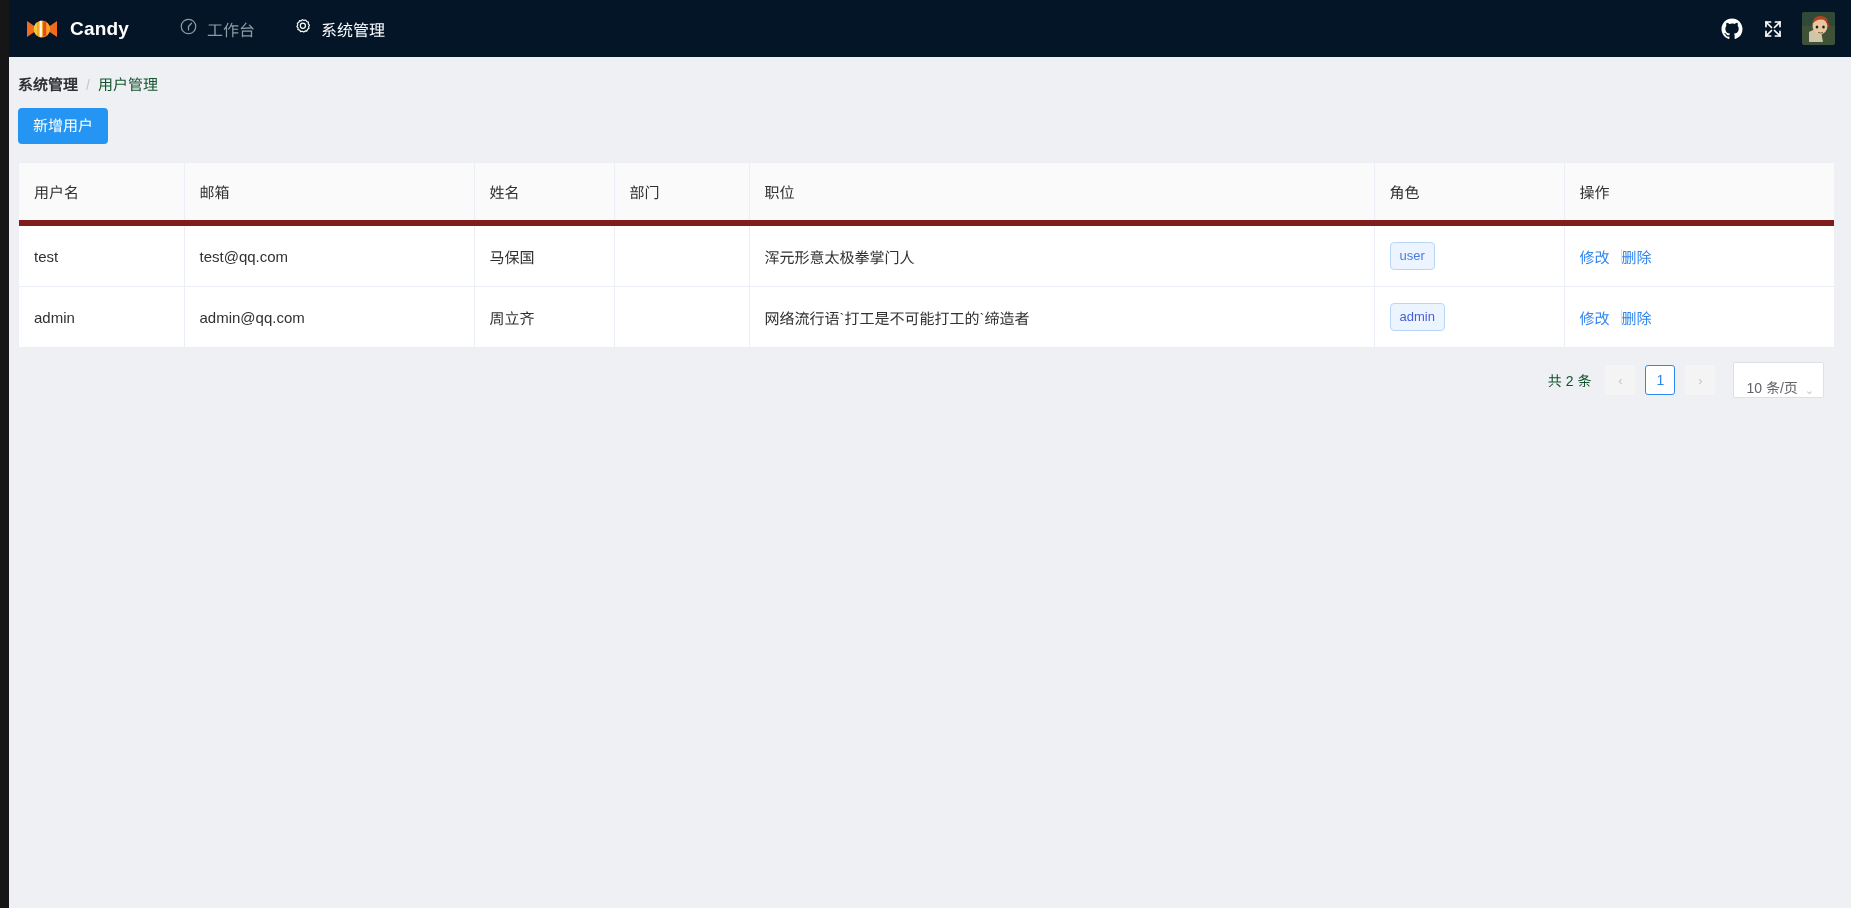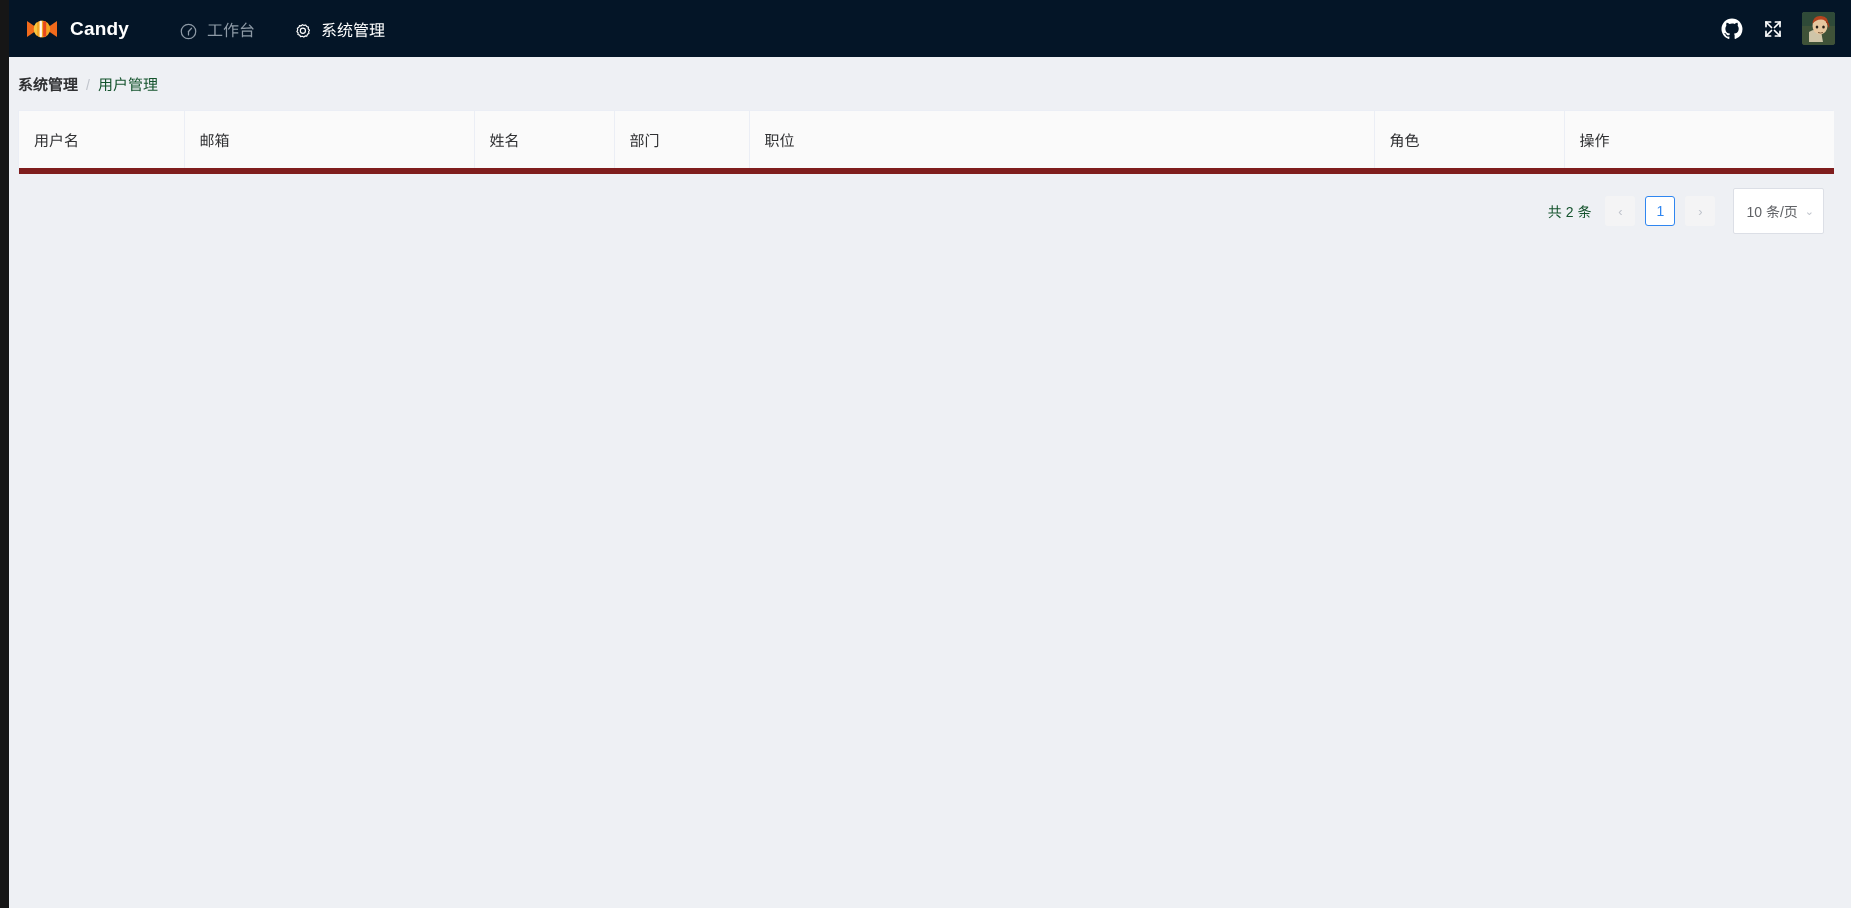--- a/index.html
+++ b/index.html
@@ -47,21 +47,21 @@
   .brand-name {
     color: #ffffff;
     font-size: 19px;
     font-weight: bold;
     letter-spacing: .2px;
     line-height: 1;
   }
   .nav-items { display: flex; align-items: center; gap: 10px; }
   .nav-item {
     display: flex;
-    align-items: flex-end;
+    align-items: flex-start;
     gap: 9px;
     padding: 8px 14px;
     font-size: 16px;
     color: #8e9aa6;
     cursor: pointer;
     border-radius: 3px;
     white-space: nowrap;
   }
   .nav-item.active { color: #ffffff; }
   .nav-item .nav-ico { width: 19px; height: 19px; display: block; flex: 0 0 19px; }
@@ -224,28 +224,28 @@
     border-radius: 3px;
     color: #2f86f0;
     font-size: 14px;
     display: flex;
     align-items: center;
     justify-content: center;
     cursor: pointer;
     font-family: inherit;
   }
   .pg-size {
-    height: 46px;
+    height: 36px;
     background: #ffffff;
     border: 1px solid #dcdfe6;
     border-radius: 2px;
     color: #606266;
     font-size: 14px;
     display: flex;
-    align-items: center;
+    align-items: flex-end;
     gap: 7px;
     padding: 0 9px 0 12px;
     cursor: pointer;
     margin-left: 8px;
     white-space: nowrap;
   }
   .pg-size .caret { color: #c0c4cc; font-size: 11px; display: block; }
   .arrow-glyph { font-size: 13px; line-height: 1; }
 </style>
 </head>
@@ -330,20 +330,23 @@
         </span>
       </div>
     </div>
 
     <div class="breadcrumb">
       <span class="crumb-strong">系统管理</span>
       <span class="crumb-sep">/</span>
       <span class="crumb-muted">用户管理</span>
     </div>
 
+    <div class="toolbar">
+      <button class="btn-primary">新增用户</button>
+    </div>
 
     <div class="table-wrap">
       <table class="data-table">
         <colgroup>
           <col class="col-username">
             <col class="col-email">
             <col class="col-name">
           <col class="col-dept">
             <col class="col-position">
             <col class="col-role">
@@ -354,20 +357,54 @@
             <th>用户名</th>
             <th>邮箱</th>
             <th>姓名</th>
             <th>部门</th>
             <th>职位</th>
             <th>角色</th>
             <th>操作</th>
           </tr>
         </thead>
         <tbody>
+          <tr>
+            <td>test</td>
+            <td>test@qq.com</td>
+            <td>马保国</td>
+            <td></td>
+            <td>浑元形意太极拳掌门人</td>
+            <td>
+              <span class="tag">user</span>
+            </td>
+            <td>
+              <span class="actions">
+                <a class="link-btn">修改</a>
+                <span class="act-divider"></span>
+                <a class="link-btn">删除</a>
+              </span>
+            </td>
+          </tr>
+          <tr>
+            <td>admin</td>
+            <td>admin@qq.com</td>
+            <td>周立齐</td>
+            <td></td>
+            <td>网络流行语`打工是不可能打工的`缔造者</td>
+            <td>
+              <span class="tag tag-admin">admin</span>
+            </td>
+            <td>
+              <span class="actions">
+                <a class="link-btn">修改</a>
+                <span class="act-divider"></span>
+                <a class="link-btn">删除</a>
+              </span>
+            </td>
+          </tr>
         </tbody>
       </table>
     </div>
 
     <div class="pagination">
       <span class="pg-total">共 2 条</span>
       <button class="pg-btn">
         <span class="arrow-glyph">‹</span>
       </button>
       <button class="pg-num">1</button>

